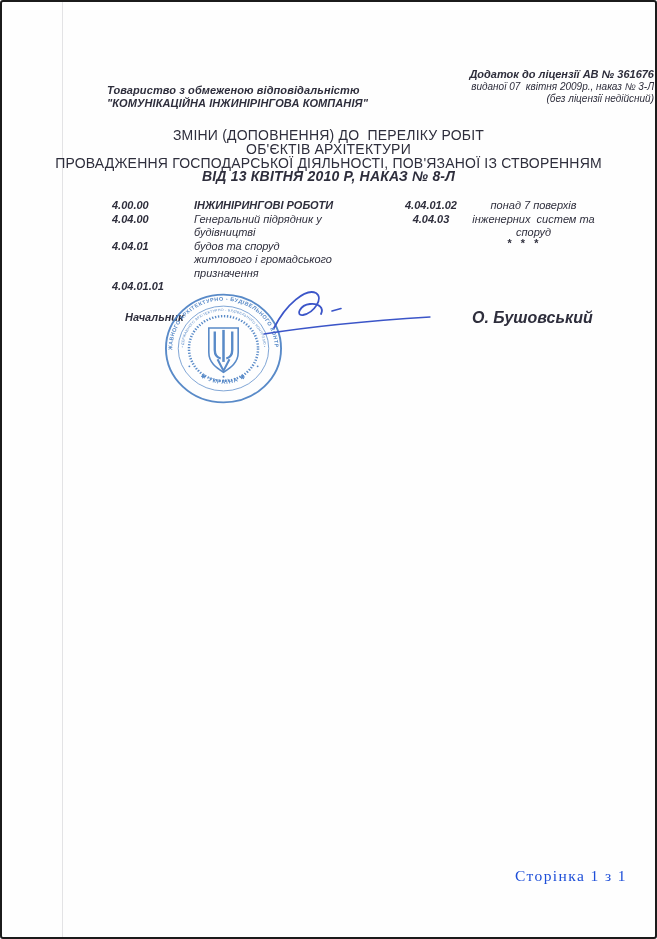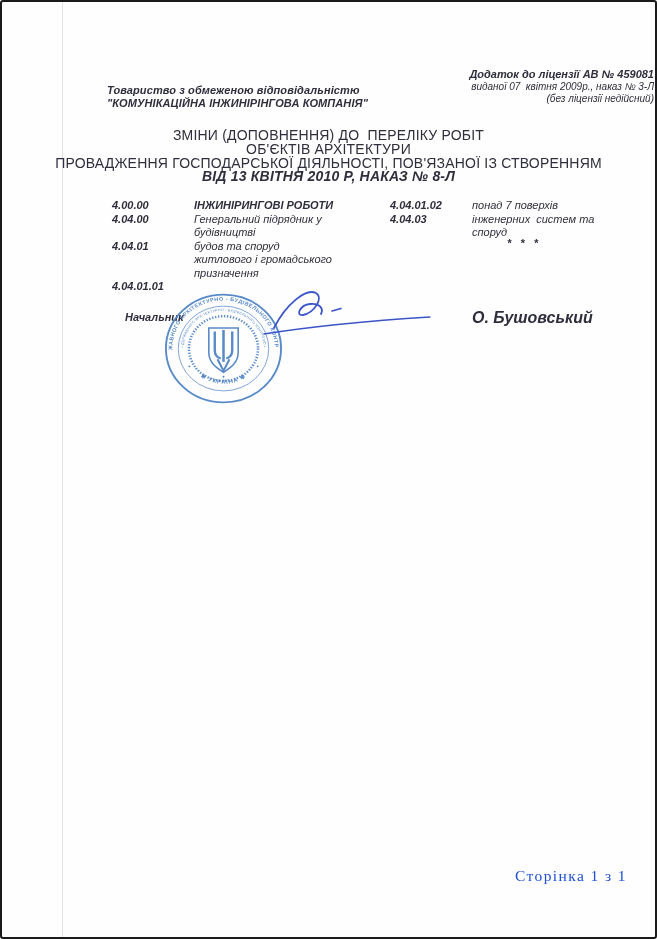--- a/index.html
+++ b/index.html
@@ -10,21 +10,21 @@
   .pre{white-space:pre-wrap;}
   .scanline{position:absolute;left:60px;top:0;bottom:0;width:1px;background:rgba(185,185,190,.38);}
   .hdr-left{position:absolute;left:105px;top:82px;font-size:11px;line-height:13px;letter-spacing:.1px;}
   .hdr-right{position:absolute;right:1px;top:66px;width:320px;text-align:right;line-height:12.6px;}
   .hdr-right .l1{font-size:11px;}
   .hdr-right .l2,.hdr-right .l3{font-size:10px;text-align:right;}
   .title{position:absolute;left:0;top:127px;width:100%;text-align:center;font-size:14px;
          line-height:13.8px;letter-spacing:.2px;}
   .col{position:absolute;top:197px;font-size:11px;line-height:13.5px;}
   .col-left{left:110px;width:272px;}
-  .col-right{left:388px;width:205px;}
+  .col-right{left:388px;width:205px;text-align:center;}
   .row{display:grid;grid-template-columns:82px 1fr;}
   .sep{position:absolute;left:505px;top:235px;font-size:11px;letter-spacing:3px;}
   .sig-label{position:absolute;left:123px;top:309px;font-size:11px;}
   .sig-name{position:absolute;left:470px;top:307px;font-size:16px;}
   .pagenum{position:absolute;left:513px;top:865px;font-family:"Liberation Serif",serif;
            font-size:15.5px;letter-spacing:1.4px;color:#1d4ed8;}
   .stamp{position:absolute;left:158px;top:287px;width:127px;height:119px;
          filter:blur(.35px);opacity:.93;}
   .signature{position:absolute;left:256px;top:284px;width:180px;height:52px;filter:blur(.25px);}
 </style>
@@ -34,21 +34,21 @@
 <div class="page">
 
   <div class="scanline"></div>
 
   <div class="hdr-left b i">
     <div>Товариство з обмеженою відповідальністю</div>
     <div>"КОМУНІКАЦІЙНА ІНЖИНІРІНГОВА КОМПАНІЯ"</div>
   </div>
 
   <div class="hdr-right">
-    <div class="l1 b i">Додаток до ліцензії АВ № 459081</div>
+    <div class="l1 b i">Додаток до ліцензії АВ № 361676</div>
     <div class="l2 i pre">виданої 07  квітня 2009р., наказ № 3-Л</div>
     <div class="l3 i">(без ліцензії недійсний)</div>
   </div>
 
   <div class="title">
     <div class="pre">ЗМІНИ (ДОПОВНЕННЯ) ДО  ПЕРЕЛІКУ РОБІТ</div>
     <div>ОБ'ЄКТІВ АРХІТЕКТУРИ</div>
     <div>ПРОВАДЖЕННЯ ГОСПОДАРСЬКОЇ ДІЯЛЬНОСТІ, ПОВ'ЯЗАНОЇ ІЗ СТВОРЕННЯМ</div>
     <div class="b i">ВІД 13 КВІТНЯ 2010 Р, НАКАЗ № 8-Л</div>
   </div>

